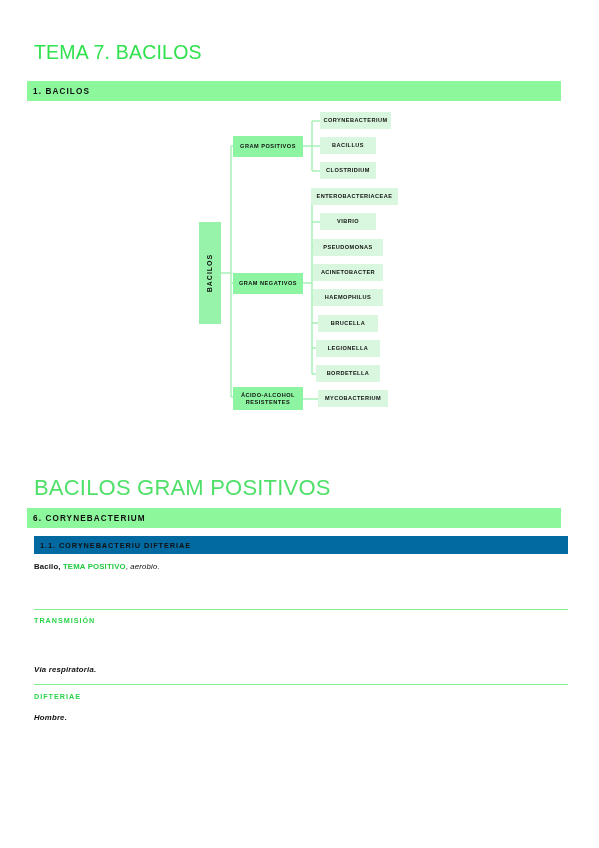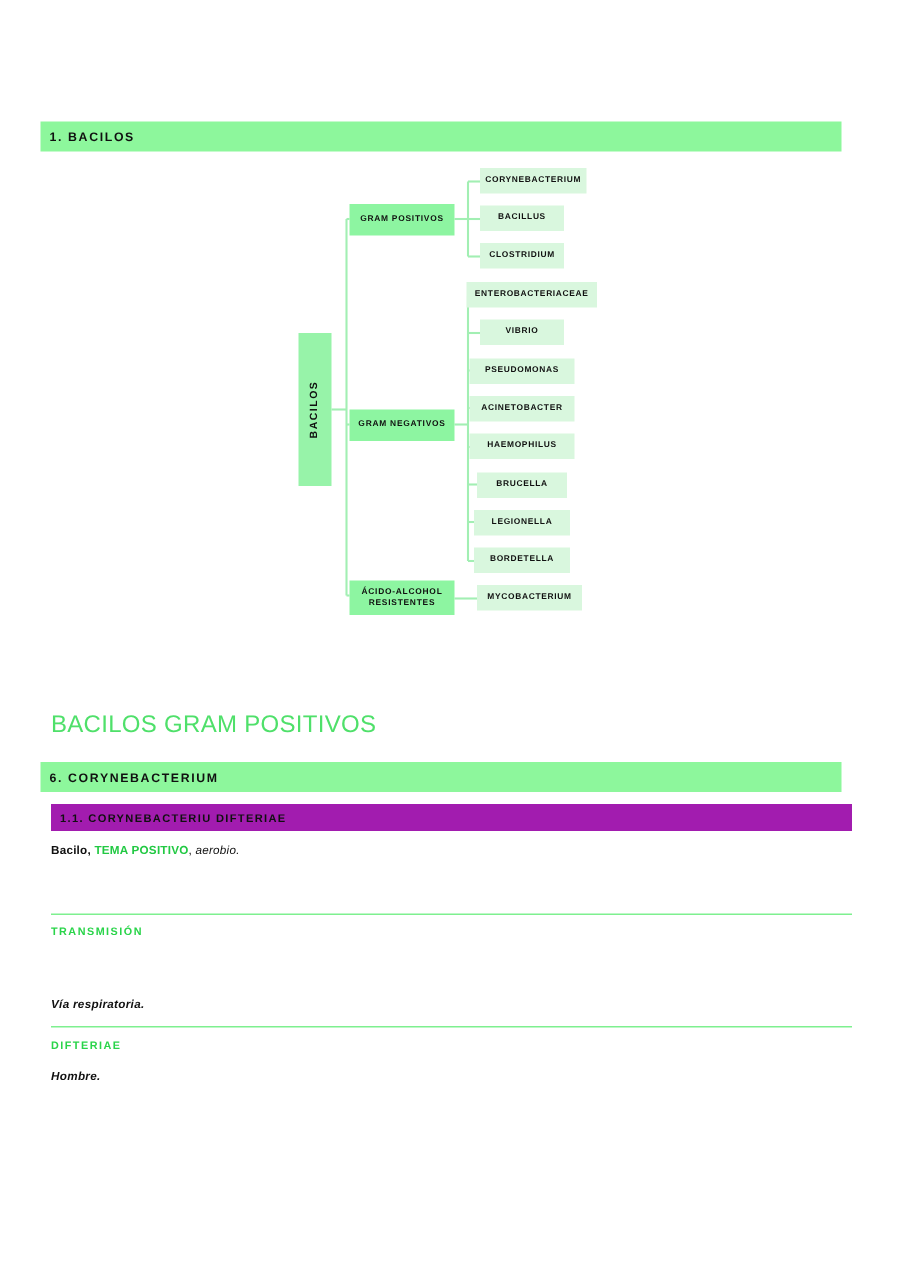--- a/index.html
+++ b/index.html
@@ -31,21 +31,21 @@
     font-weight: 300;
     letter-spacing: 0.2px;
     color: #2fe24e;
     white-space: nowrap;
   }
 
   .section-title {
     position: absolute;
     left: 34px;
     top: 475px;
-    font-size: 16px;
+    font-size: 22px;
     font-weight: 300;
     letter-spacing: 0.2px;
     color: #4fe06a;
     white-space: nowrap;
   }
 
   
   .bar-l1 {
     position: absolute;
     left: 27px;
@@ -61,21 +61,21 @@
     font-weight: bold;
     letter-spacing: 1.1px;
     color: #101010;
   }
 
   .bar-l2 {
     position: absolute;
     left: 34px;
     width: 534px;
     height: 18px;
-    background: #a21caf;
+    background: #0369a1;
     display: flex;
     align-items: center;
   }
   .bar-l2 span {
     padding-left: 6px;
     font-size: 7.4px;
     font-weight: bold;
     letter-spacing: 0.9px;
     color: #101010;
   }
@@ -165,20 +165,21 @@
   .node.root .rot {
     transform: rotate(-90deg);
     white-space: nowrap;
   }
 </style>
 </head>
 <body>
 
 <div class="page">
 
+  <div class="doc-title">TEMA 7. BACILOS</div>
 
   <div class="bar-l1" style="top:81px">
     <span>1. BACILOS</span>
   </div>
 
   <div class="diagram">
 
     <svg width="599" height="848">
       <g stroke="#a2efb3" stroke-width="1.4" fill="none">
 

